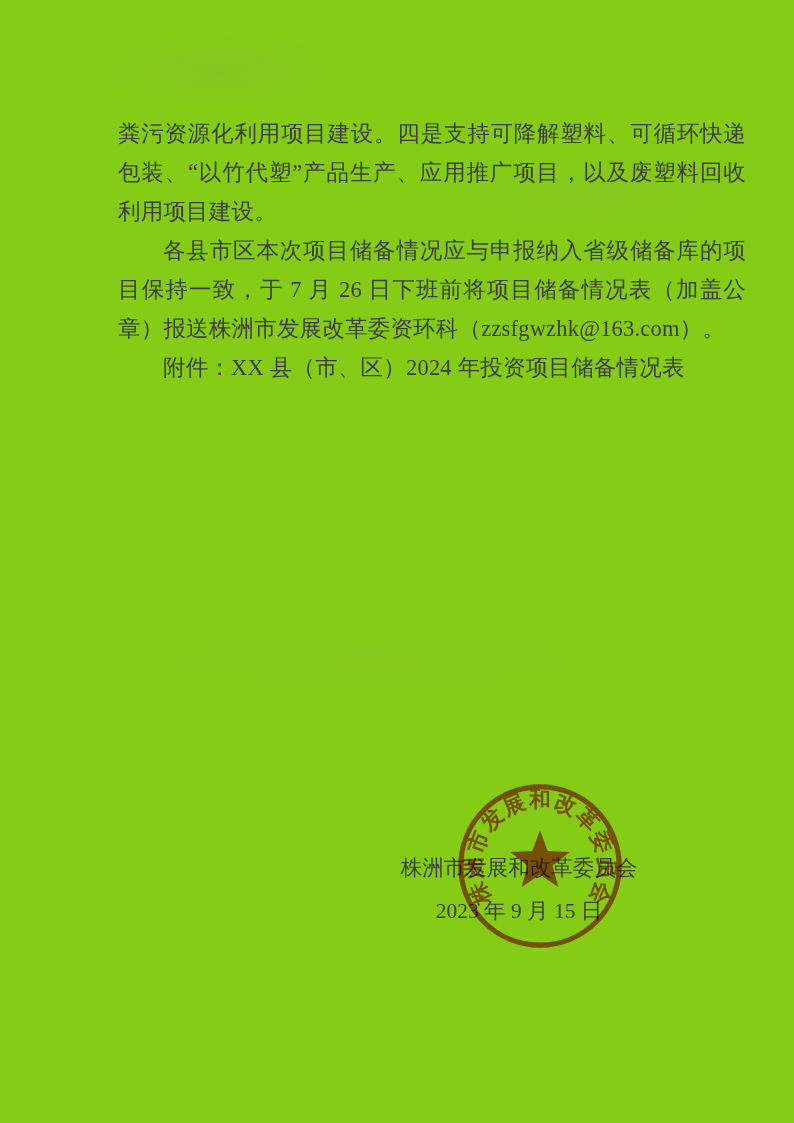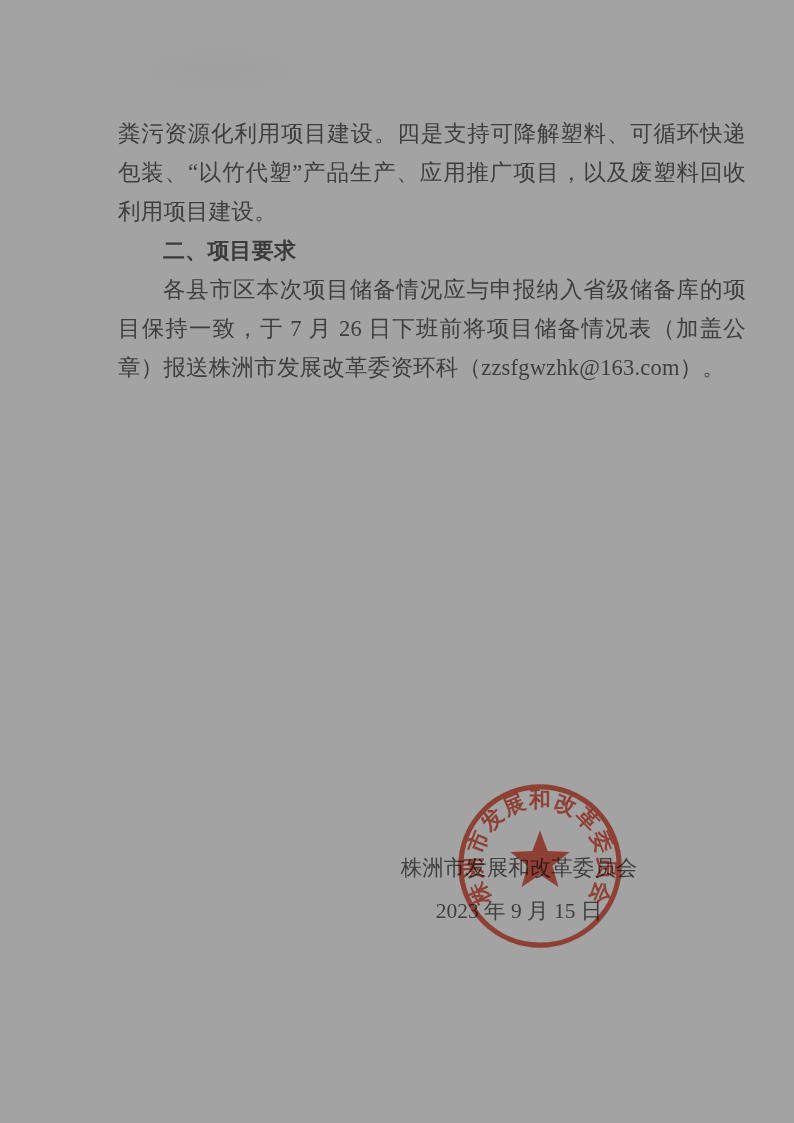--- a/index.html
+++ b/index.html
@@ -1,19 +1,19 @@
 <!DOCTYPE html>
 <html lang="zh"><head>
 <meta charset="utf-8">
 <style>
   html,body{margin:0;padding:0;}
   .page{
     position:relative;
     width:794px;height:1123px;
-    background:#a3a3a3;
+    background:#84cc16;
     overflow:hidden;
     font-family:"Liberation Serif", serif;
     color:#3e3e3e;
   }
   
   .smudge{position:absolute;border-radius:50%;pointer-events:none;}
   .smudge.a{left:90px;top:35px;width:260px;height:70px;
     background:radial-gradient(closest-side, rgba(120,130,125,0.10), rgba(120,130,125,0));}
   .smudge.b{left:430px;top:150px;width:330px;height:90px;
     background:radial-gradient(closest-side, rgba(140,150,145,0.07), rgba(140,150,145,0));}
@@ -63,26 +63,26 @@
 
 <div class="page">
 
   <div class="smudge a"></div>
   <div class="smudge b"></div>
   <div class="smudge c"></div>
 
   <div class="content">
     <p class="para no-indent">粪污资源化利用项目建设。四是支持可降解塑料、可循环快递包装、“以竹代塑”产品生产、应用推广项目，以及废塑料回收利用项目建设。</p>
 
-    <p class="heading"><span class="h-text">二、项目要求</span></p>
 
 
     <p class="para">各县市区本次项目储备情况应与申报纳入省级储备库的项目保持一致，于 7 月 26 日下班前将项目储备情况表（加盖公章）报送株洲市发展改革委资环科（zzsfgwzhk@163.com）。</p>
 
 
+    <p class="attachment-line">附件：XX 县（市、区）2024 年投资项目储备情况表</p>
   </div>
 
   <div class="signature">
     <p class="sig-line">株洲市发展和改革委员会</p>
     <p class="sig-line">2023 年 9 月 15 日</p>
   </div>
 
   <svg class="seal" viewBox="0 0 200 200" aria-hidden="true">
     <circle cx="100" cy="100" r="91" fill="none" stroke="#d8402c" stroke-width="6"></circle>
     <path id="sealArc" d="M 44.3 139 A 68 68 0 1 1 155.7 139" fill="none"></path>

